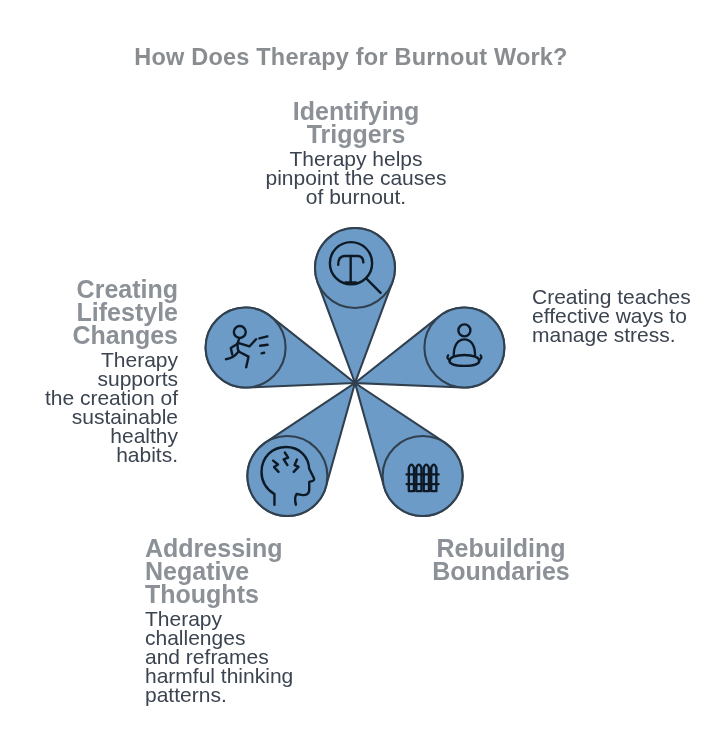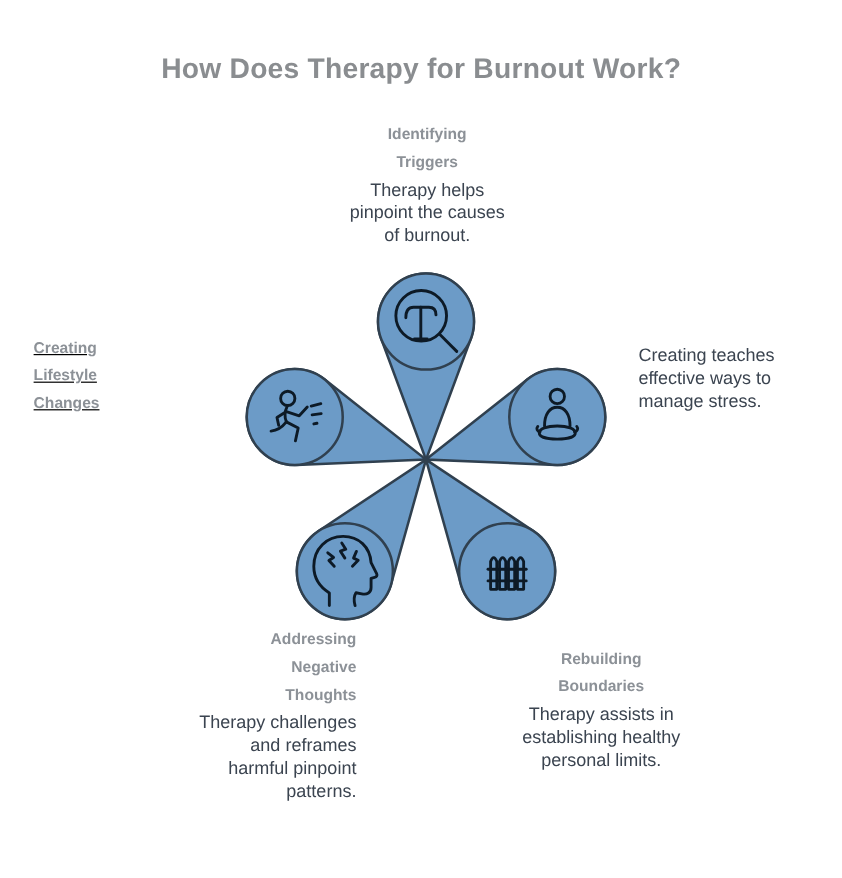--- a/index.html
+++ b/index.html
@@ -29,38 +29,38 @@
     stroke-width: 2.1;
   }
   .icon {
     fill: none;
     stroke: var(--icon-stroke, #0D1A26);
     stroke-linecap: round;
     stroke-linejoin: round;
   }
   .item { position: absolute; }
   .item .heading {
-    font-size: 13px;
+    font-size: 25px;
     font-weight: bold;
     line-height: 23px;
     color: var(--heading-color, #8C9197);
     white-space: pre-line;
   }
   .item .desc {
     margin-top: 3px;
-    font-size: 15px;
+    font-size: 21px;
     line-height: 19px;
     color: var(--description-color, #3B4450);
     white-space: pre-line;
   }
   .item-top          { left: 256px; top: 100px; width: 200px; text-align: center; }
   .item-right        { left: 532px; top: 284px; width: 162px; text-align: left; }
   .item-bottom-right { left: 412px; top: 537px; width: 178px; text-align: center; }
-  .item-bottom-left  { left: 145px; top: 521px; width: 152px; text-align: right; }
-  .item-left         { left: 28px;  top: 278px; width: 150px; text-align: left; text-decoration: underline; }
+  .item-bottom-left  { left: 145px; top: 537px; width: 152px; text-align: left; }
+  .item-left         { left: 28px;  top: 278px; width: 150px; text-align: right; }
 </style>
 </head>
 <body>
 
 <div class="canvas">
 
   <div class="title">How Does Therapy for Burnout Work?</div>
 
   <svg class="flower-svg" width="702" height="732" viewBox="0 0 702 732">
 
@@ -140,34 +140,35 @@
 
   <div class="item item-right">
     <div class="desc">Creating teaches
 effective ways to
 manage stress.</div>
   </div>
 
   <div class="item item-bottom-right">
     <div class="heading">Rebuilding
 Boundaries</div>
-    <div class="desc">Therapy assists in
-establishing healthy
-personal limits.</div>
   </div>
 
   <div class="item item-bottom-left">
     <div class="heading">Addressing
 Negative
 Thoughts</div>
     <div class="desc">Therapy challenges
 and reframes
-harmful pinpoint
+harmful thinking
 patterns.</div>
   </div>
 
   <div class="item item-left">
     <div class="heading">Creating
 Lifestyle
 Changes</div>
+    <div class="desc">Therapy supports
+the creation of
+sustainable healthy
+habits.</div>
   </div>
 
 </div>
 
 </body></html>

